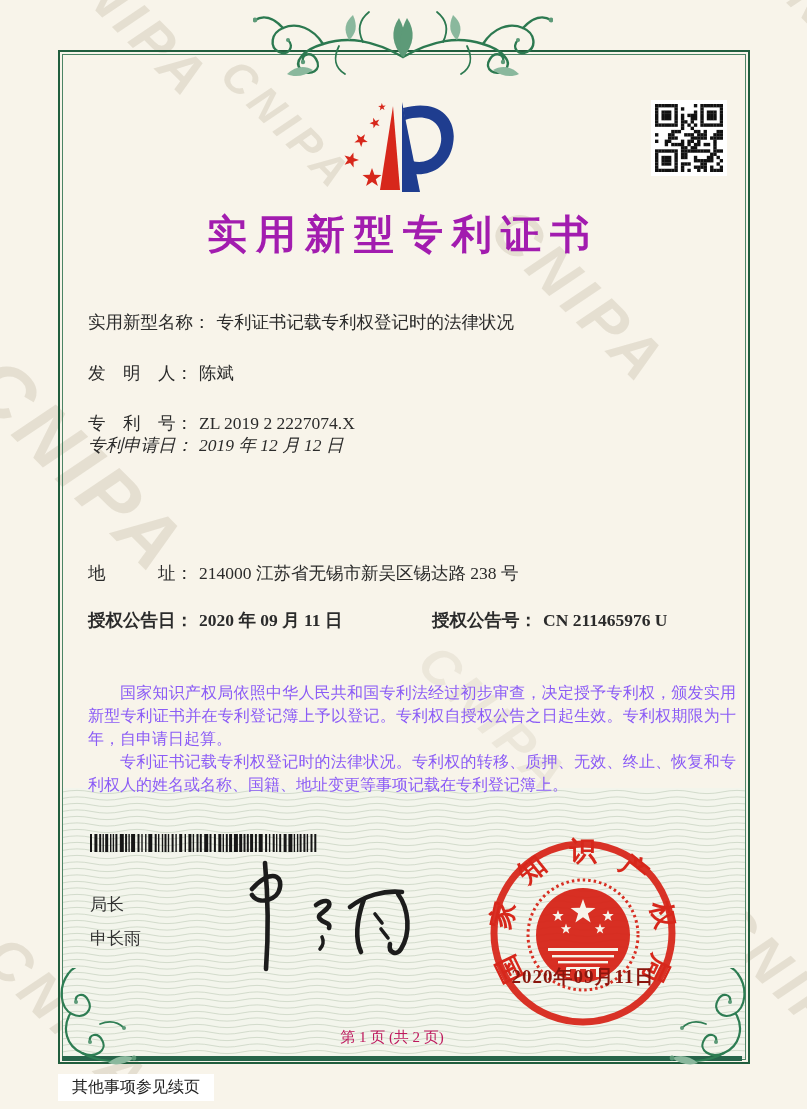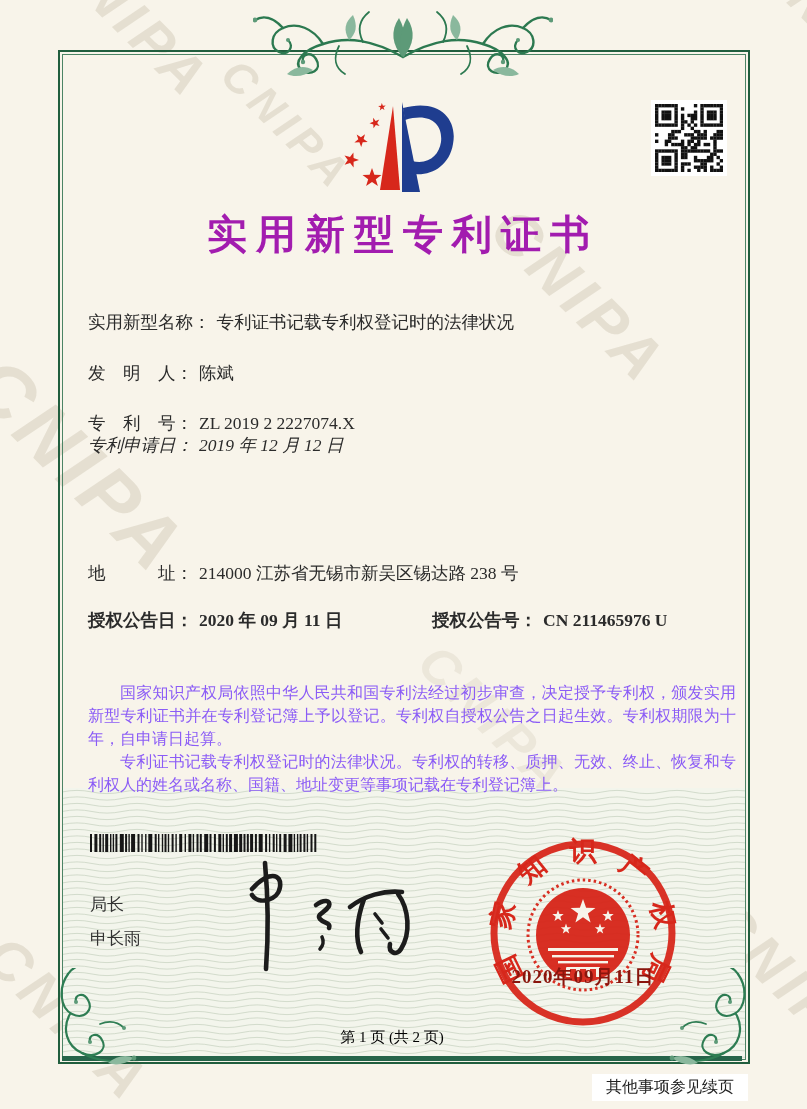--- a/index.html
+++ b/index.html
@@ -47,22 +47,22 @@
 
   .signatory{position:absolute;left:90px;top:888px;font-family:Liberation Serif, serif;
              font-size:17px;color:#333;line-height:34px;}
   .signature{position:absolute;left:212px;top:855px;}
 
   .seal{position:absolute;left:486px;top:836px;}
   .seal-date{position:absolute;left:488px;top:964px;width:190px;text-align:center;
              font-size:19px;font-weight:bold;color:#8a150d;letter-spacing:1px;}
 
   .page-no{position:absolute;left:58px;top:1028px;width:668px;text-align:center;
-           font-size:15px;color:#000000;}
-  .cont-note{position:absolute;left:58px;top:1074px;width:690px;text-align:right;}
+           font-size:15px;color:#be185d;}
+  .cont-note{position:absolute;left:58px;top:1074px;width:690px;text-align:left;}
   .cont-note span{display:inline-block;background:#ffffff;padding:3px 14px;font-size:16px;color:#222;}
 </style>
 </head>
 <body>
 
 <div class="page">
 
   <div class="wm" style="left:30px;top:-15px;font-size:56px;">CNIPA</div>
   <div class="wm" style="left:205px;top:100px;font-size:44px;">CNIPA</div>
   <div class="wm" style="left:740px;top:-5px;font-size:52px;">CNIPA</div>

